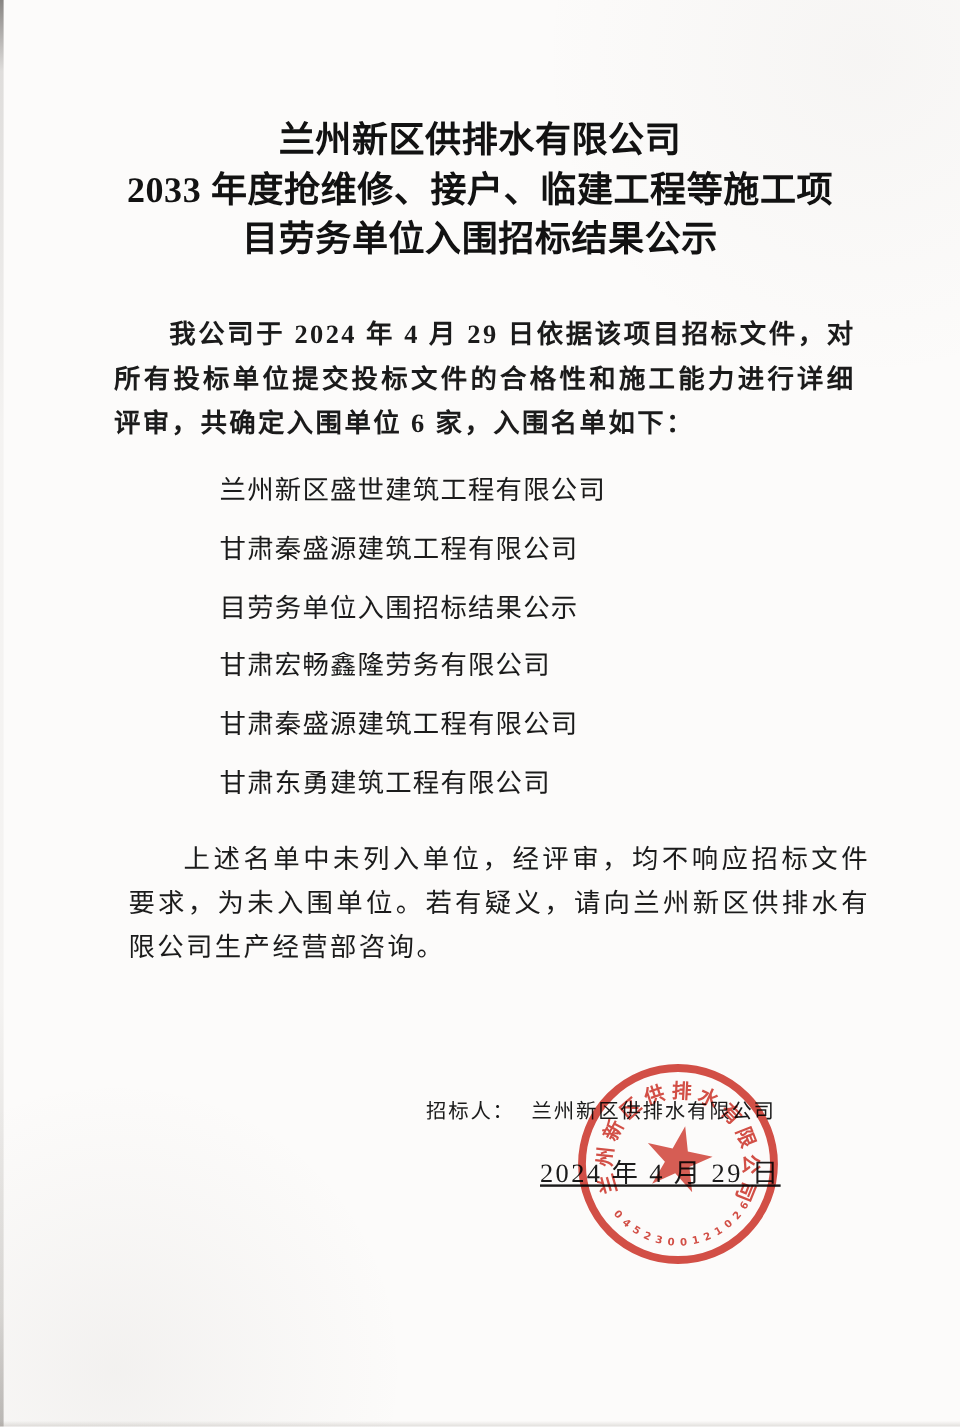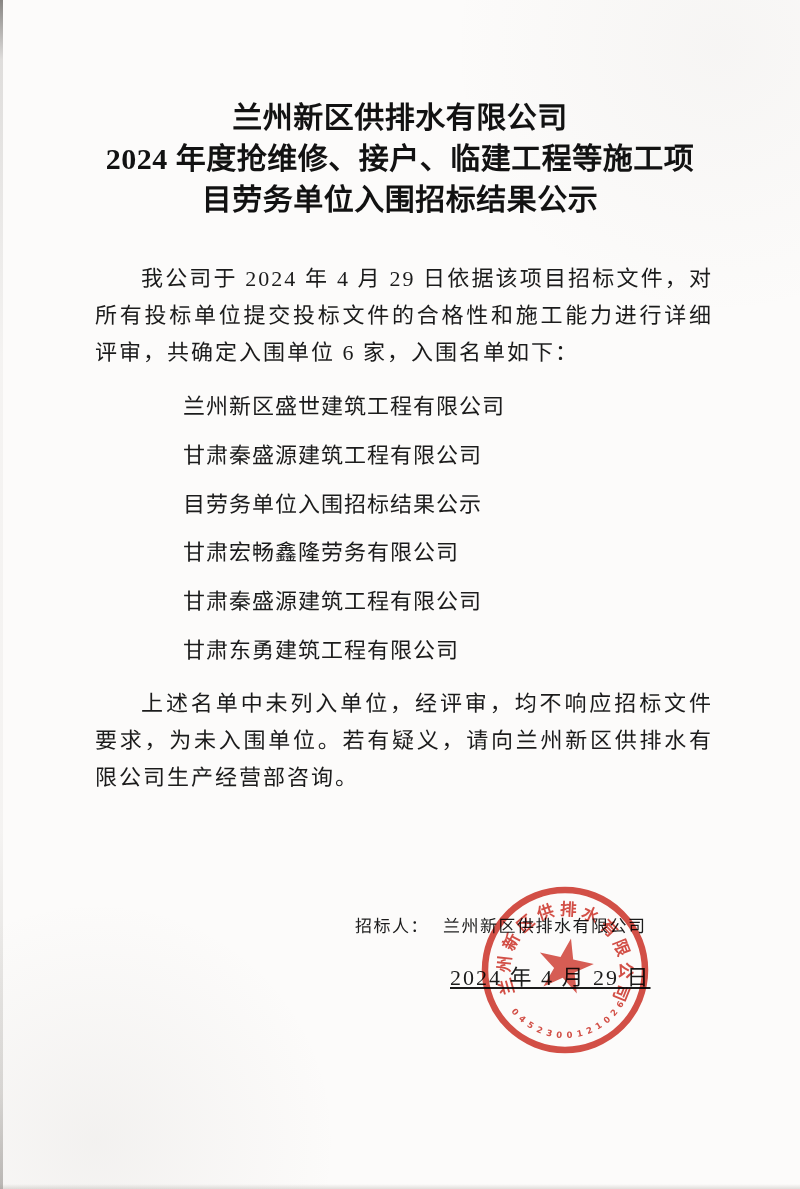--- a/index.html
+++ b/index.html
@@ -40,21 +40,20 @@
     letter-spacing:2px;
     text-align:justify;
     text-indent:46px;
   }
   .intro{top:261px;}
   .closing{top:686px;}
   .shortlist{
     position:absolute;top:385px;left:183px;
     font-size:22px;line-height:48.8px;
     letter-spacing:1px;
-    font-family:Liberation Mono, monospace;
   }
   .bidder-line{
     position:absolute;top:912px;left:355px;
     font-size:17px;letter-spacing:1.5px;
     white-space:nowrap;
   }
   .bidder-line .gap{display:inline-block;width:14px;}
   .date-line{
     position:absolute;top:959px;left:450px;
     font-size:22px;letter-spacing:2px;
@@ -83,36 +82,36 @@
 </style>
 </head>
 <body>
 
 <div class="page">
   <div class="edge-left"></div>
   <div class="edge-bottom"></div>
 
   <h1 class="title" style="margin:0;">
     <div>兰州新区供排水有限公司</div>
-    <div>2024 年度抢维修、接户、临建工程等施工项</div>
+    <div>2033 年度抢维修、接户、临建工程等施工项</div>
     <div>目劳务单位入围招标结果公示</div>
   </h1>
 
-  <p class="intro" style="margin:0;">我公司于 2024 年 4 月 29 日依据该项目招标文件，对所有投标单位提交投标文件的合格性和施工能力进行详细评审，共确定入围单位 6 家，入围名单如下：</p>
+  <p class="intro" style="margin:0;font-weight:bold;">我公司于 2024 年 4 月 29 日依据该项目招标文件，对所有投标单位提交投标文件的合格性和施工能力进行详细评审，共确定入围单位 6 家，入围名单如下：</p>
 
   <div class="shortlist">
     <div>兰州新区盛世建筑工程有限公司</div>
     <div>甘肃秦盛源建筑工程有限公司</div>
     <div>目劳务单位入围招标结果公示</div>
     <div>甘肃宏畅鑫隆劳务有限公司</div>
     <div>甘肃秦盛源建筑工程有限公司</div>
     <div>甘肃东勇建筑工程有限公司</div>
   </div>
 
-  <p class="closing" style="margin:0;">上述名单中未列入单位，经评审，均不响应招标文件要求，为未入围单位。若有疑义，请向兰州新区供排水有限公司生产经营部咨询。</p>
+  <p class="closing" style="margin:12px;">上述名单中未列入单位，经评审，均不响应招标文件要求，为未入围单位。若有疑义，请向兰州新区供排水有限公司生产经营部咨询。</p>
 
   <div class="bidder-line">
     <span>招标人：</span><span class="gap"></span><span>兰州新区供排水有限公司</span>
   </div>
 
   <div class="date-line">2024 年 4 月 29 日</div>
 
   <svg class="seal" viewBox="0 0 180 180" xmlns="http://www.w3.org/2000/svg" style="--seal-color: #cf372d;">
     <circle class="seal-ring" cx="90" cy="90" r="80"></circle>
     <polygon class="seal-star" points="96.0,58.6 98.2,79.6 118.8,84.0 99.5,92.5 101.8,113.5 87.7,97.8 68.4,106.4 79.1,88.1 64.9,72.5 85.5,77.0"></polygon>

